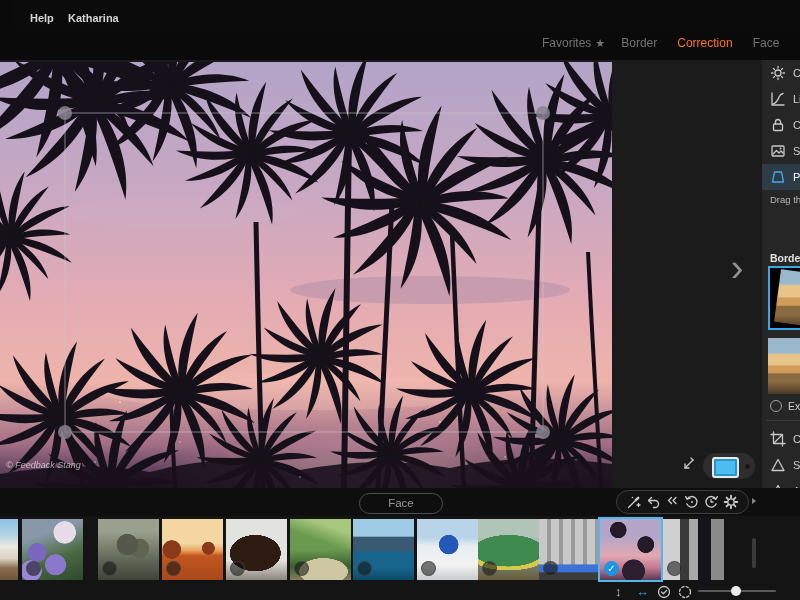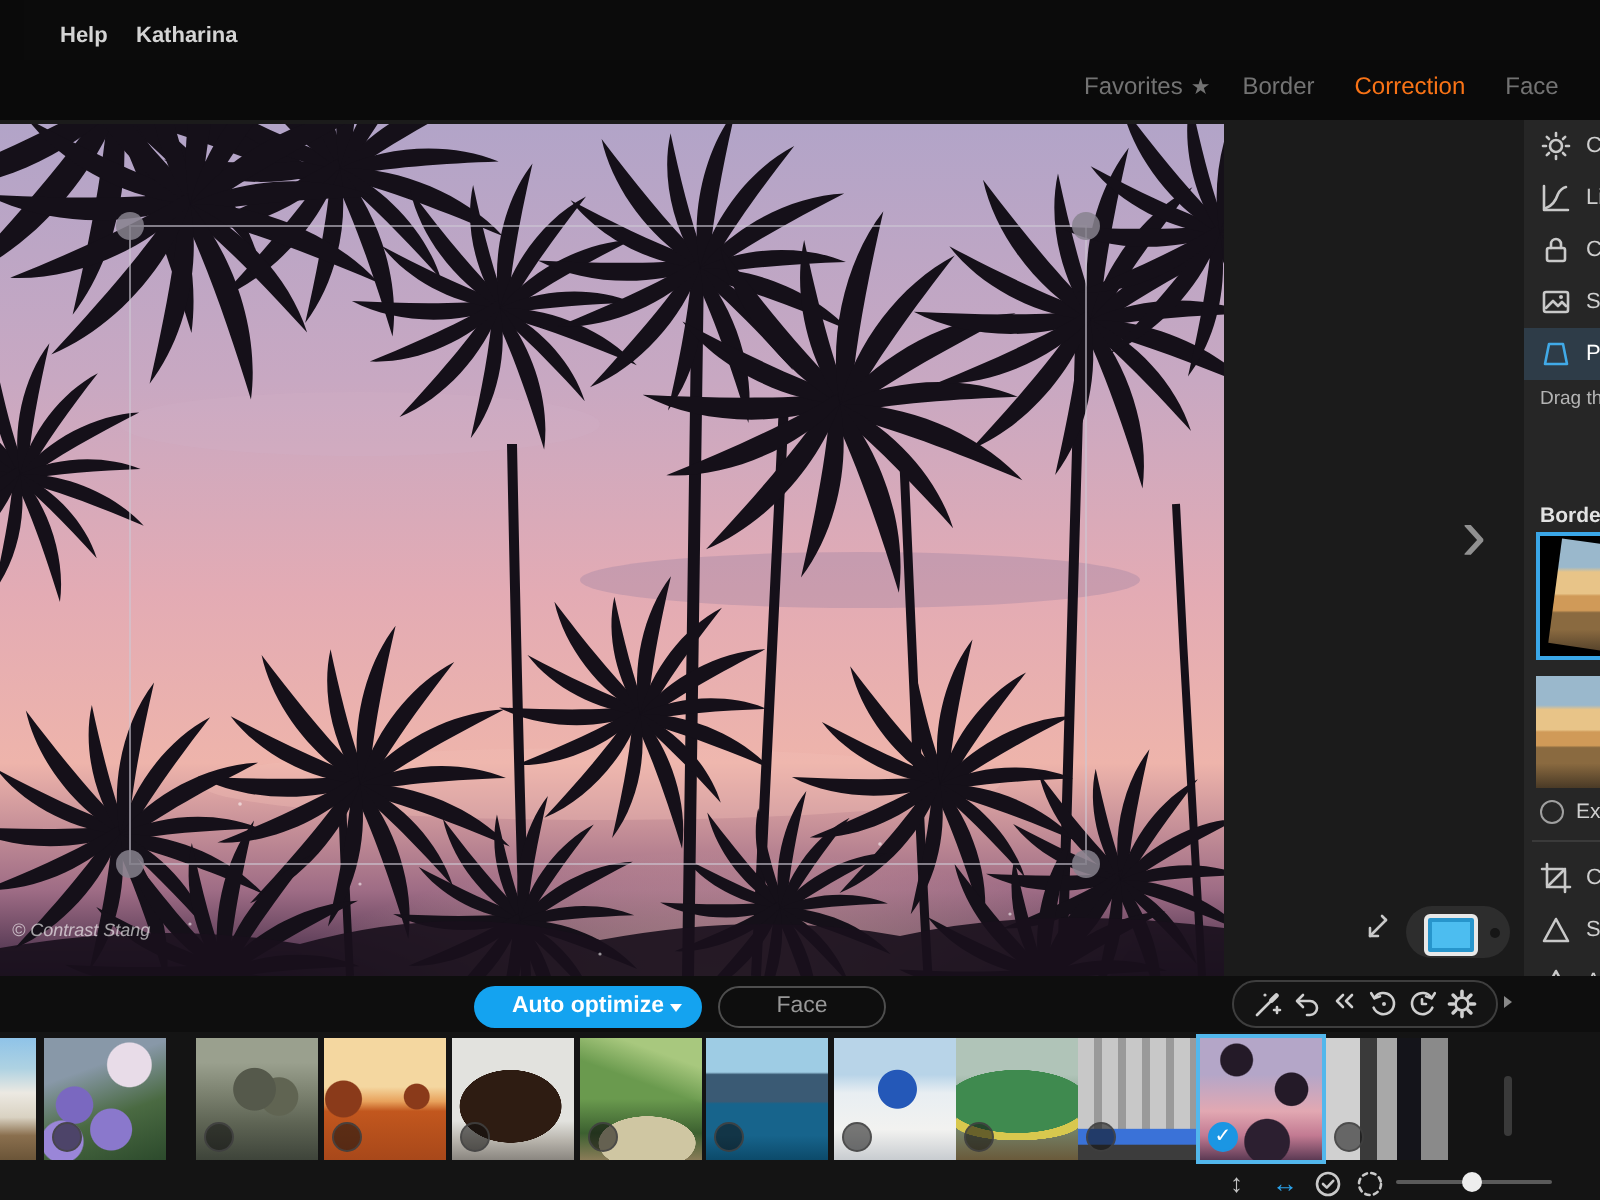--- a/index.html
+++ b/index.html
@@ -223,21 +223,21 @@
       <path d="M0 426 L0 412 Q 80 398 150 410 Q 230 388 300 408 Q 380 393 450 406 Q 520 390 612 402 L612 426 Z" fill="#18101c" opacity=".9"></path>
       <g fill="#ffffff" opacity=".55">
         <circle cx="120" cy="340" r=".9"></circle>
           <circle cx="180" cy="380" r=".8"></circle>
           <circle cx="95" cy="400" r=".8"></circle>
         <circle cx="440" cy="360" r=".9"></circle>
           <circle cx="505" cy="395" r=".8"></circle>
           <circle cx="300" cy="415" r=".8"></circle>
       </g>
     </svg>
-    <span class="copyright">© Contrast Stang</span>
+    <span class="copyright">© Feedback Stang</span>
   </div>
 
   <div class="grid-overlay">
     <svg width="612" height="426" viewBox="0 0 612 426">
       <rect x="65" y="51" width="478" height="319" fill="none" stroke="rgba(205,200,212,.6)" stroke-width="1"></rect>
       <circle cx="65" cy="51" r="7" fill="rgba(135,130,142,.85)" style="pointer-events:all;cursor:grab"></circle>
       <circle cx="543" cy="51" r="7" fill="rgba(135,130,142,.85)" style="pointer-events:all;cursor:grab"></circle>
       <circle cx="65" cy="370" r="7" fill="rgba(135,130,142,.85)" style="pointer-events:all;cursor:grab"></circle>
       <circle cx="543" cy="370" r="7" fill="rgba(135,130,142,.85)" style="pointer-events:all;cursor:grab"></circle>
     </svg>
@@ -334,24 +334,20 @@
           <circle class="dot" cx="7" cy="9" r=".8"></circle>
           <circle class="dot" cx="9.5" cy="11" r=".8"></circle>
         <circle class="dot" cx="5.8" cy="11.6" r=".8"></circle>
           <circle class="dot" cx="9" cy="7.5" r=".8"></circle>
         </svg>
       <span>Add grain</span>
     </div>
   </div>
 
   <div class="bottombar">
-    <div class="btn-auto">
-      <span>Auto optimize</span>
-      <span class="caret"></span>
-    </div>
     <div class="btn-save">Face</div>
     <div class="tools-pill">
       <svg class="ic tic" width="16" height="16" viewBox="0 0 16 16">
         <line x1="2.5" y1="13.5" x2="9.5" y2="6.5"></line>
           <line x1="9.8" y1="6.2" x2="12.2" y2="3.8" stroke-width="2.4"></line>
         <path d="M12.5 9.5 v3 M11 11 h3"></path>
           <circle class="dot" cx="6.5" cy="3.5" r=".8"></circle>
         </svg>
       <svg class="ic tic" width="16" height="16" viewBox="0 0 16 16">
         <path d="M5.5 3.5 L2.5 6.5 L5.5 9.5"></path>

